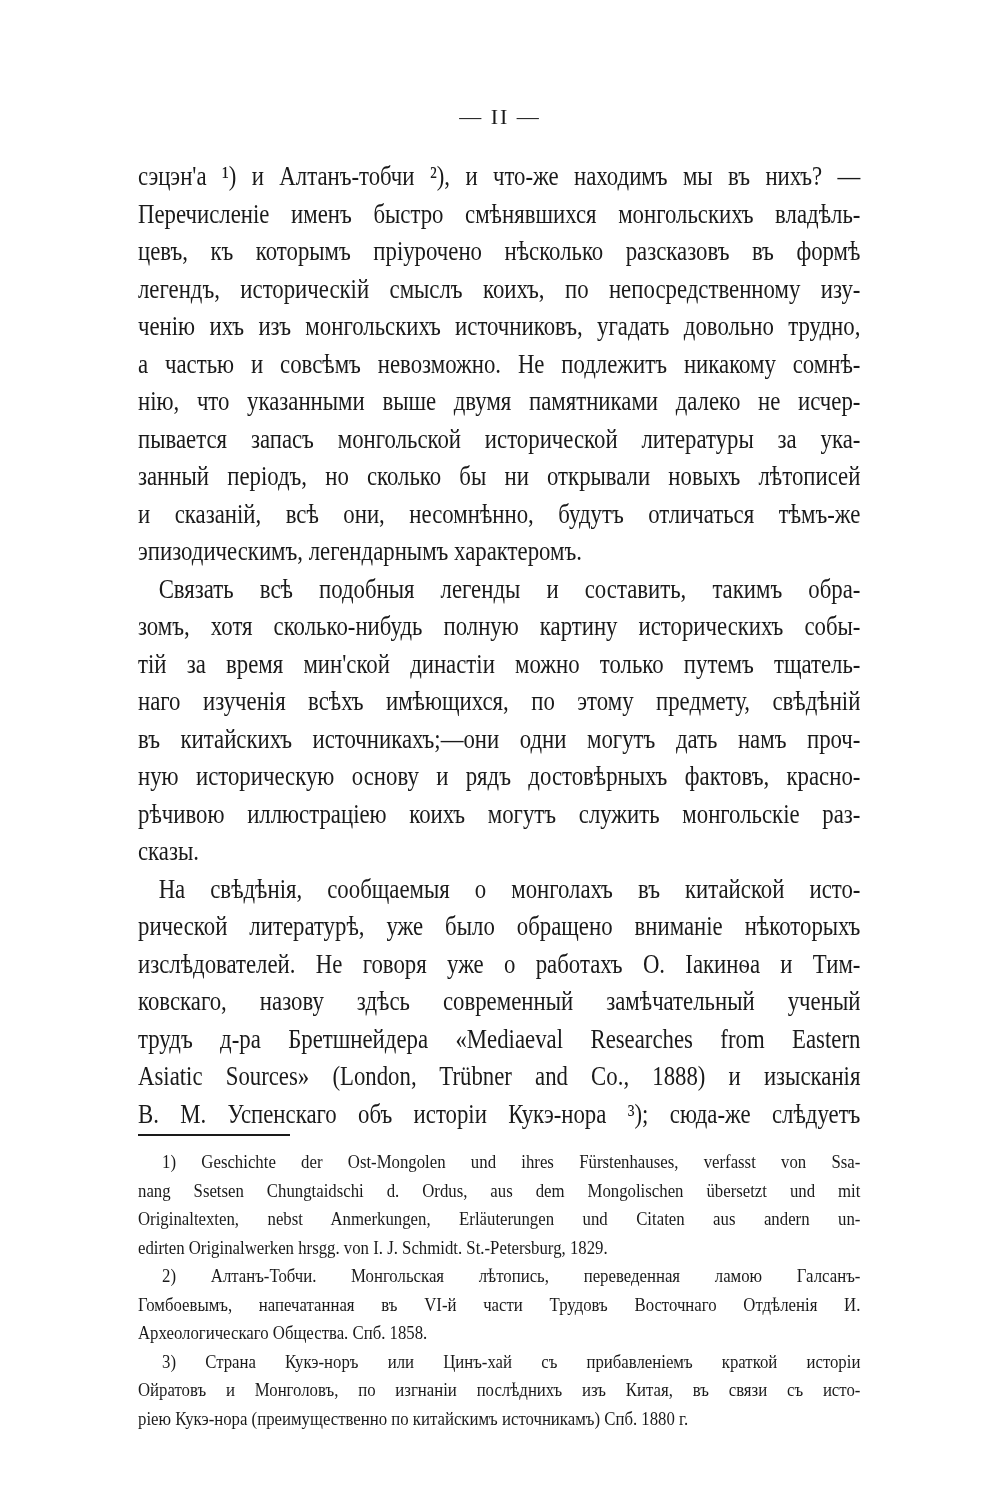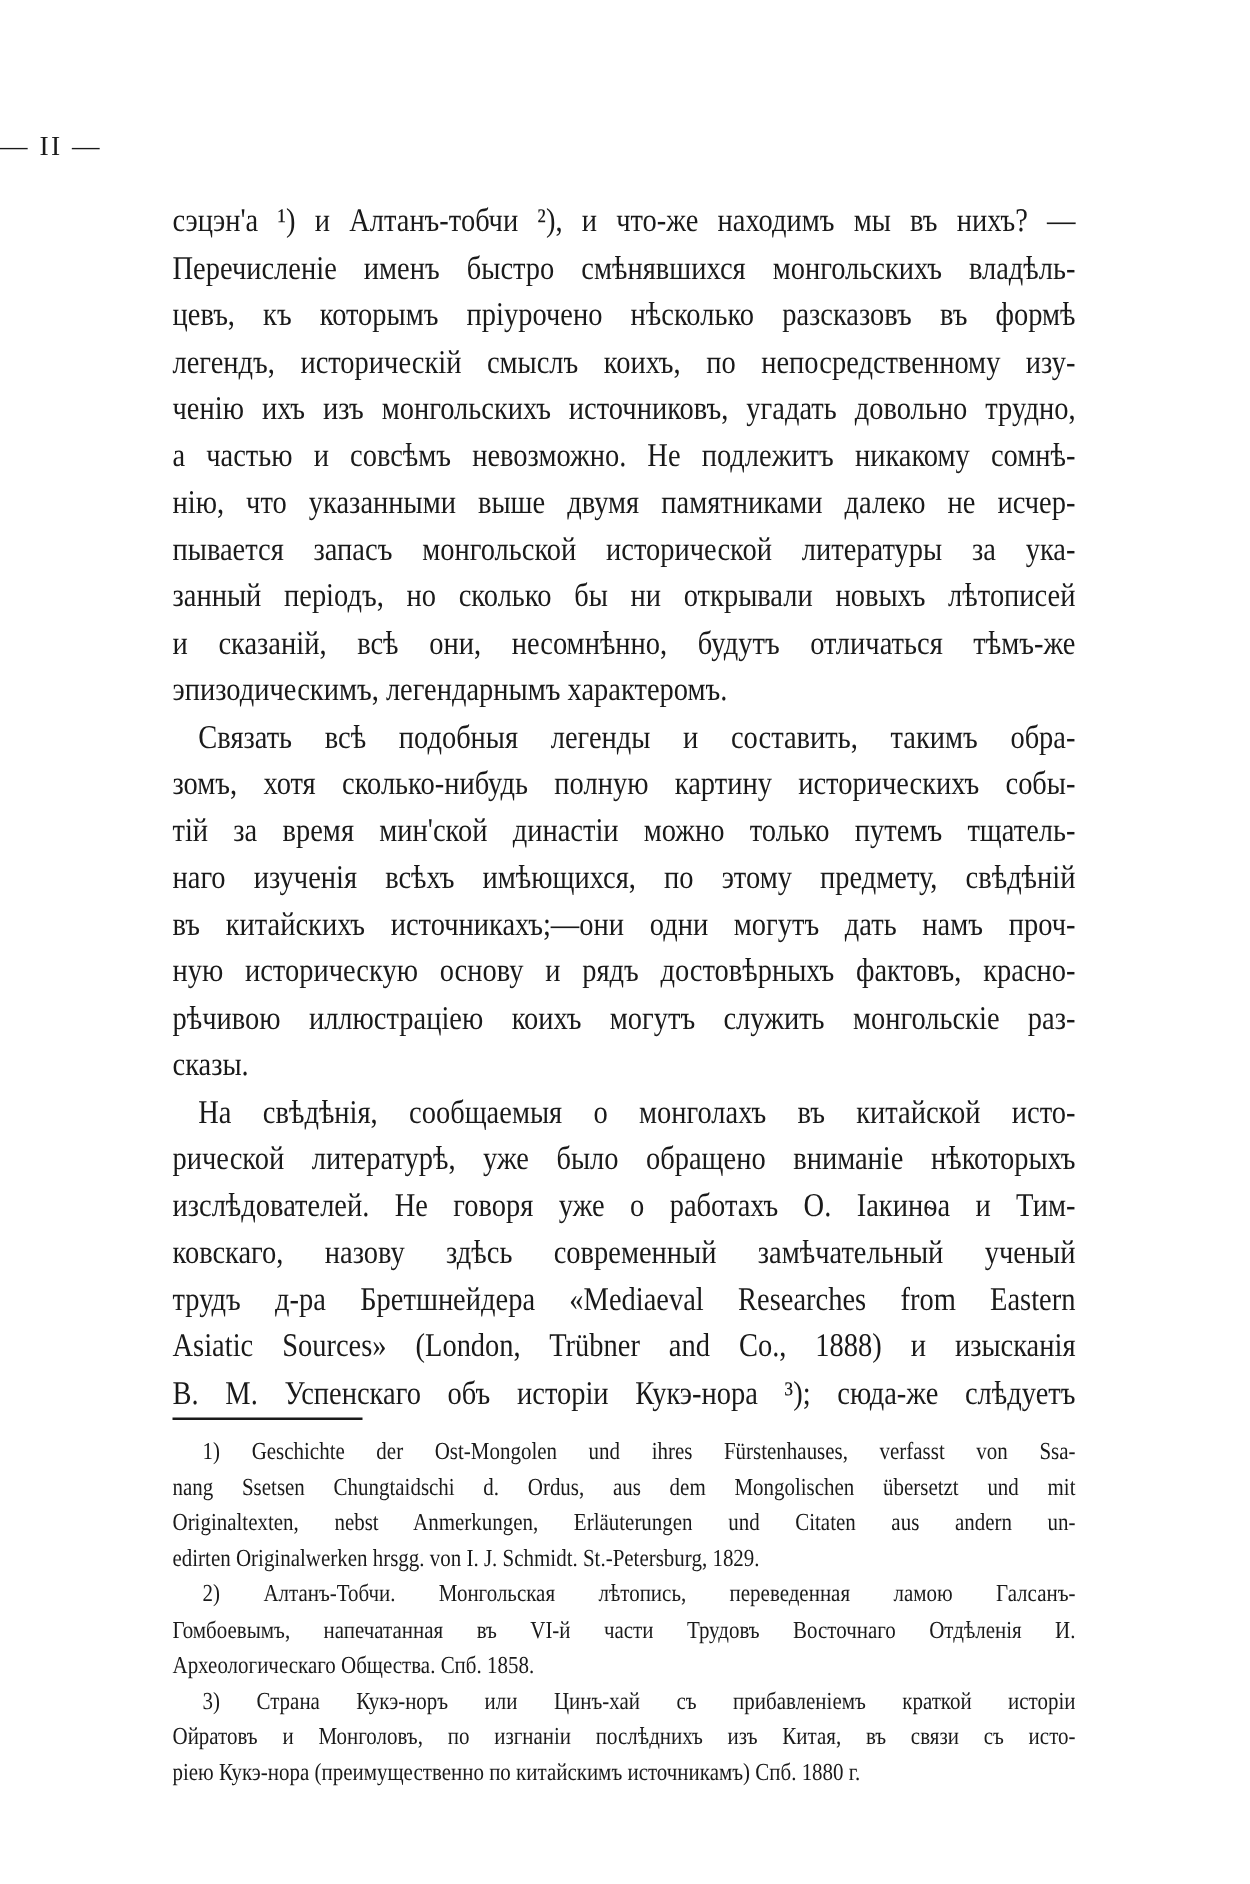--- a/index.html
+++ b/index.html
@@ -13,21 +13,21 @@
       position: relative;
       overflow: hidden;
       color: #1a1a1a;
       font-family: "Liberation Serif", "DejaVu Serif", serif;
     }
     .page-number {
       position: absolute;
       top: 104px;
       left: 0;
       width: 1000px;
-      text-align: left;
+      text-align: center;
       font-size: 22px;
       letter-spacing: 2px;
     }
     .body-text {
       position: absolute;
       left: 138px;
       width: 722px;
       font-size: 26.5px;
       line-height: 37.5px;
       text-align: justify;

